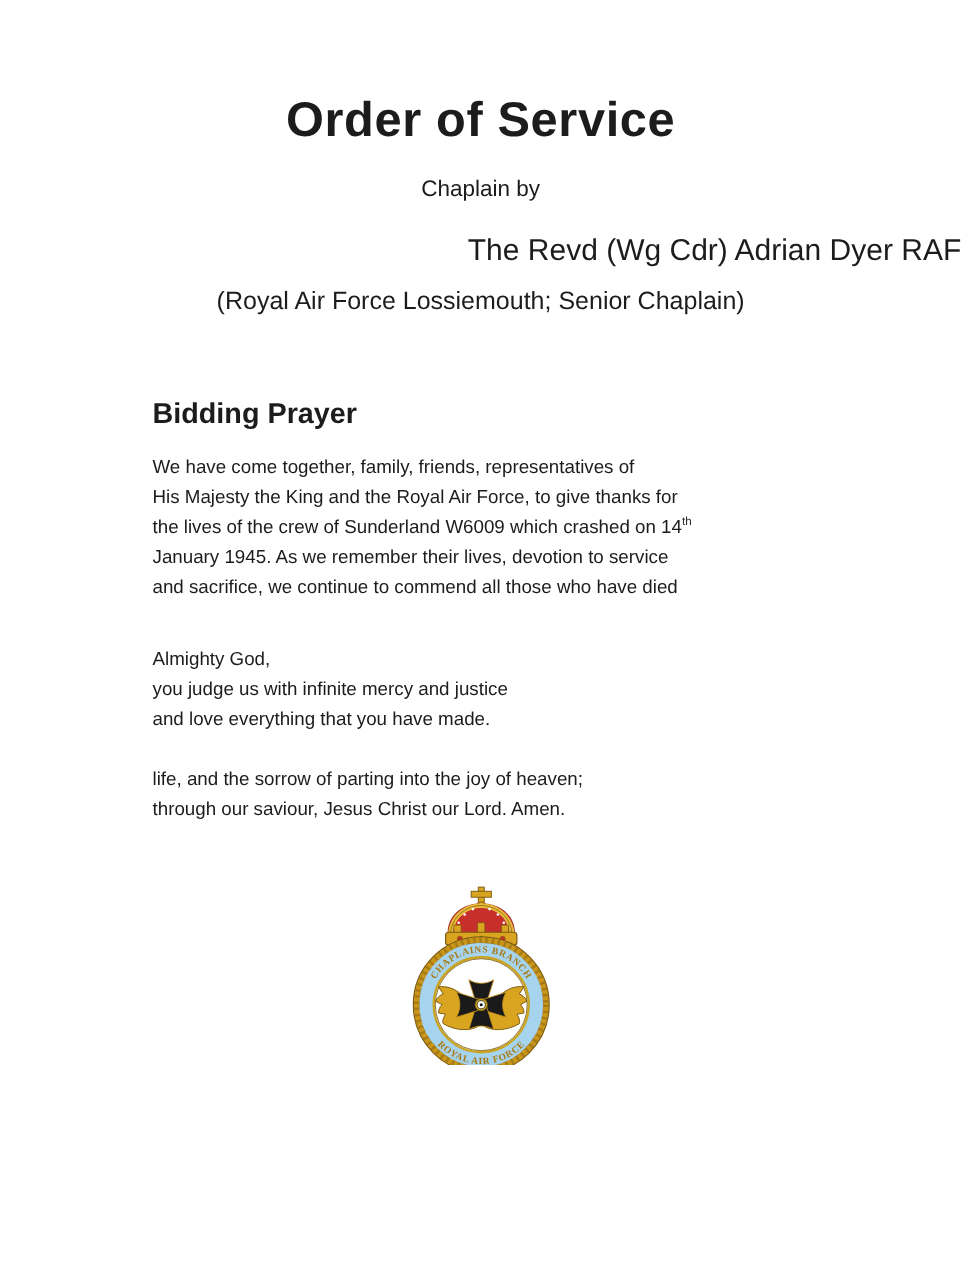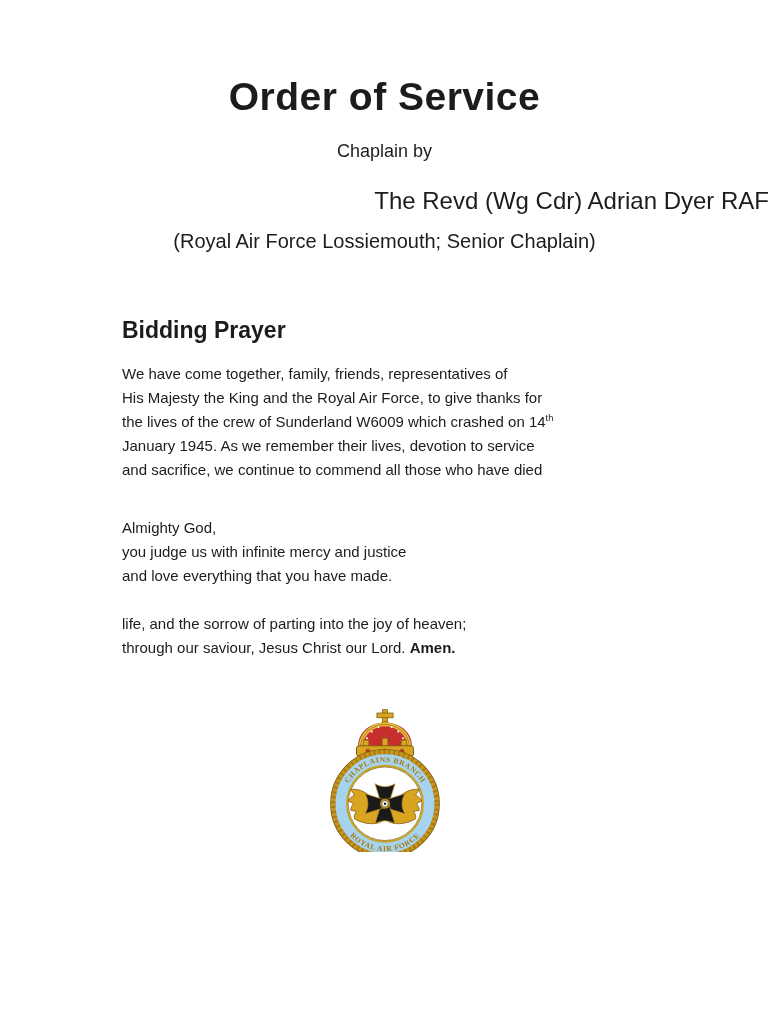--- a/index.html
+++ b/index.html
@@ -55,21 +55,21 @@
     font-size: 15px;
     line-height: 24px;
   }
   .para-1 { top: 362px; }
   .para-2 { top: 484px; margin-top: 32px; }
   .prayer-para sup {
     font-size: 0.62em;
     vertical-align: super;
     line-height: 0;
   }
-  .amen { font-weight: 700; }
+  .amen { font-weight: 400; }
   .crest-wrap {
     position: absolute;
     top: 704px;
     left: 0;
     right: 0;
     text-align: center;
   }
   .crest-wrap svg { display: inline-block; }
   .page-number {
     top: 946px;

